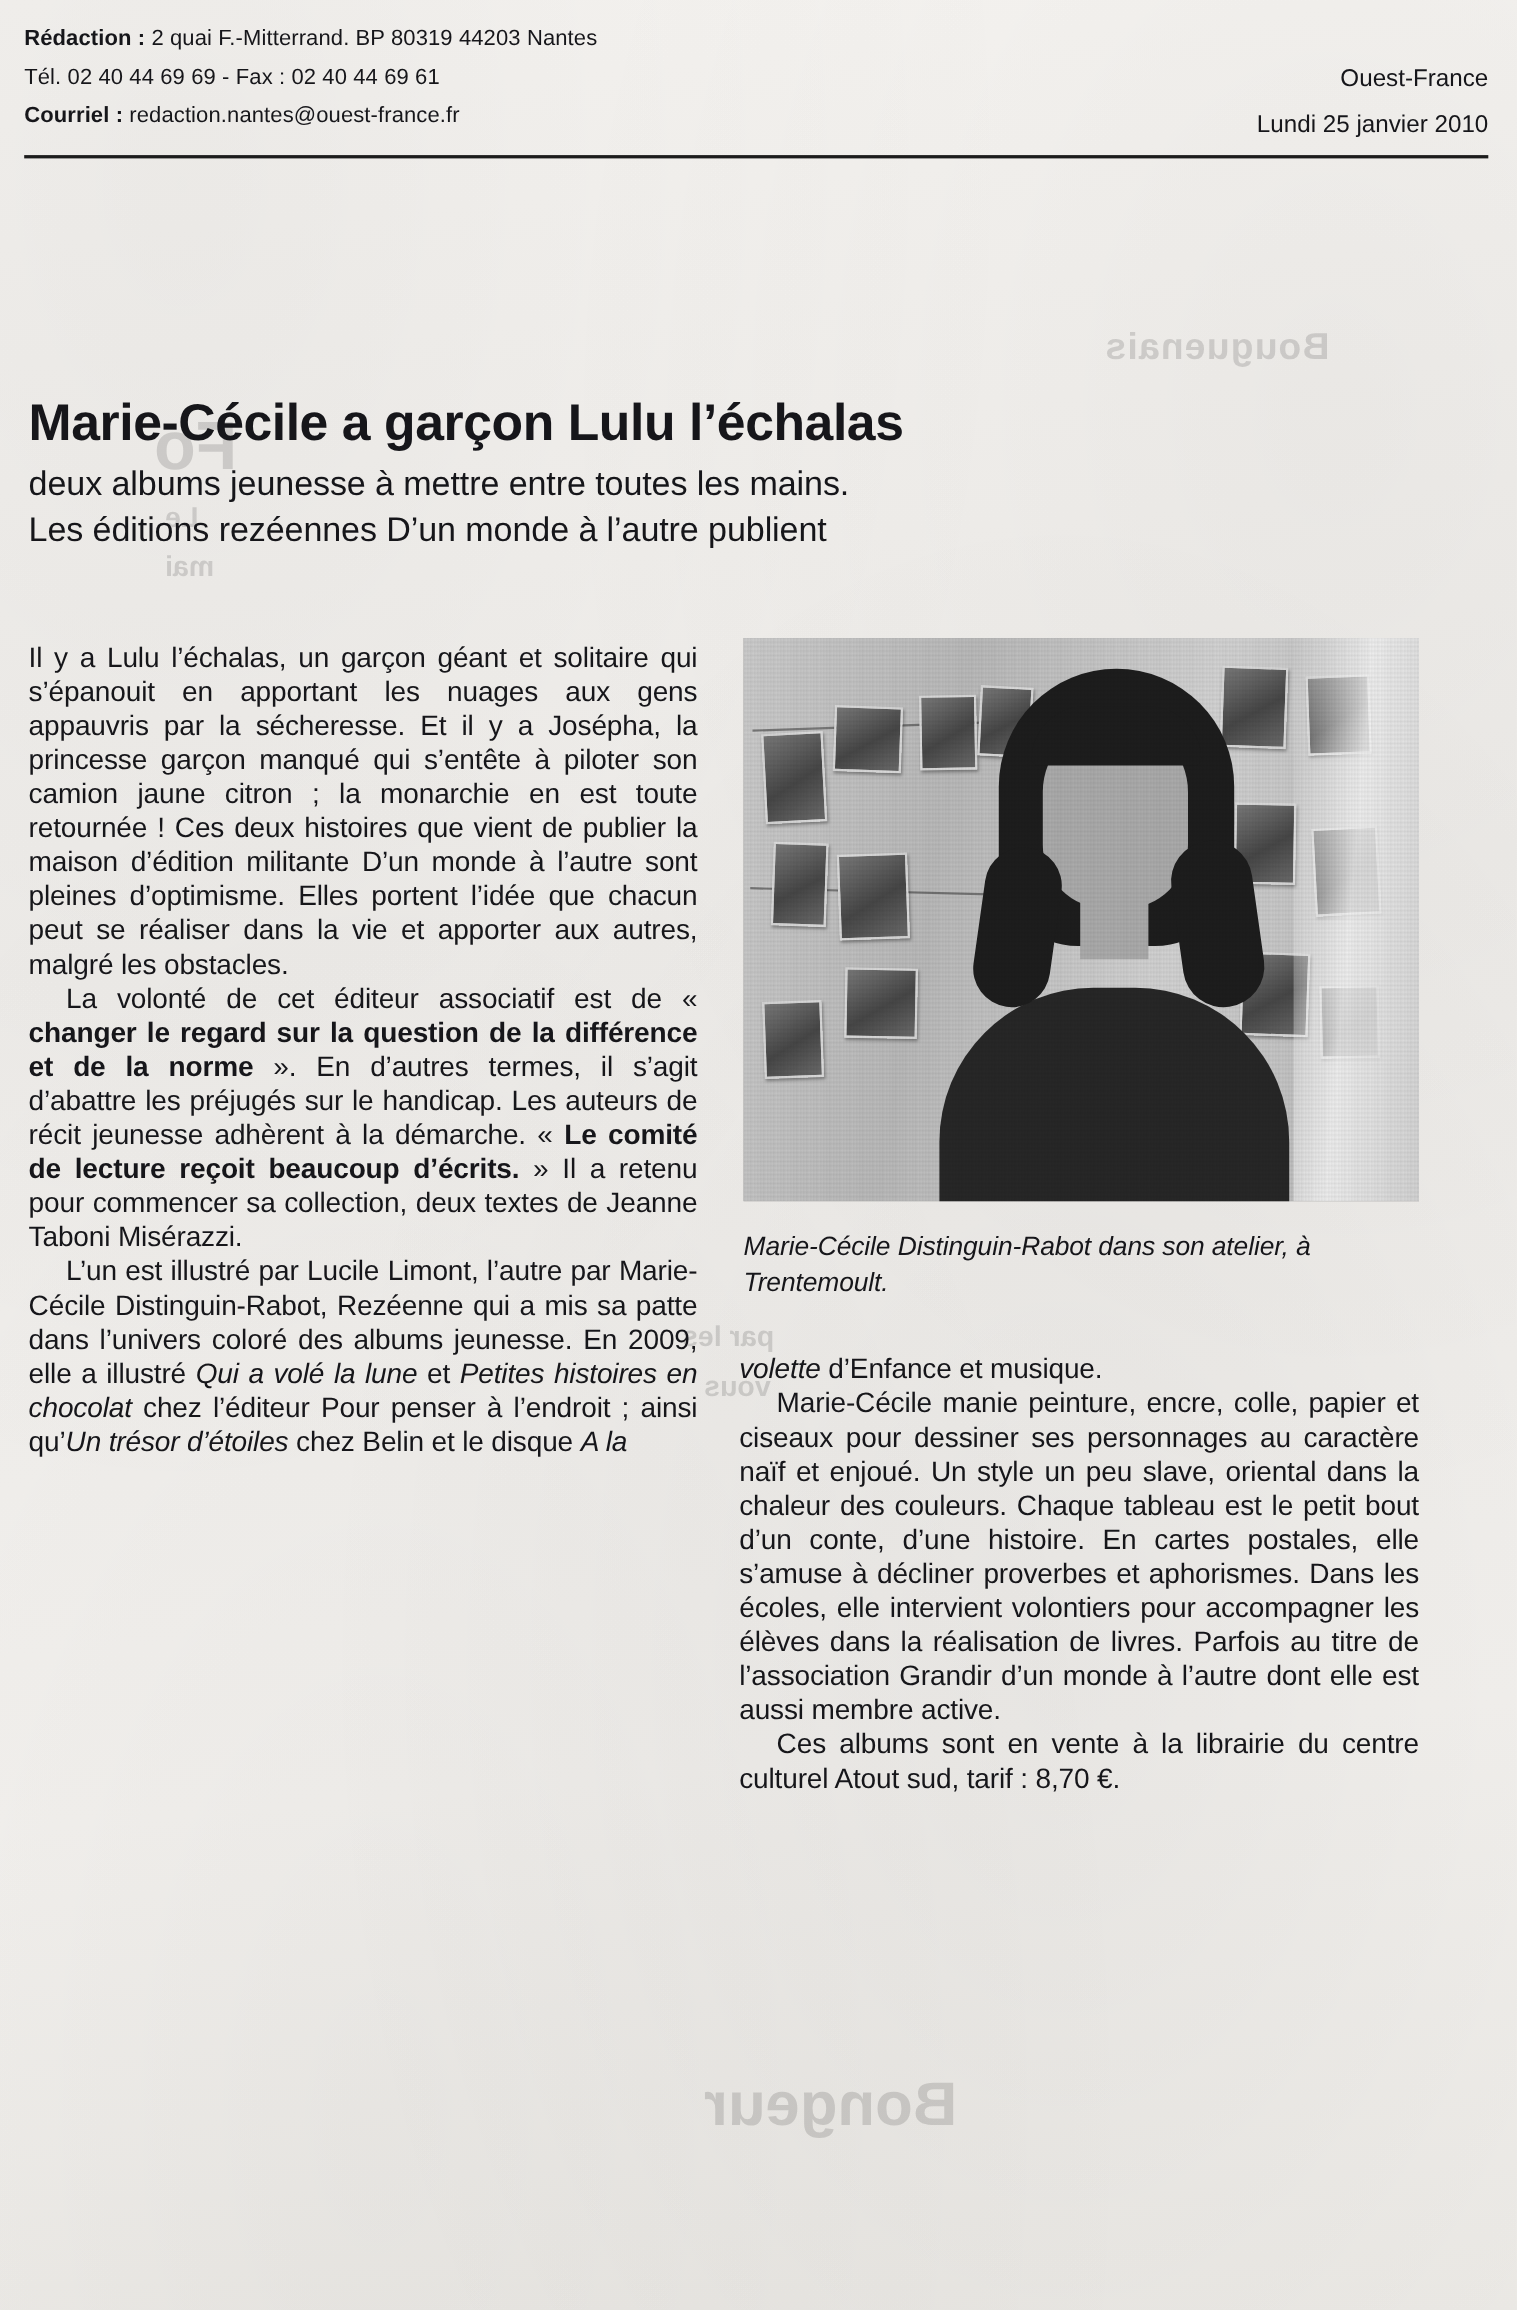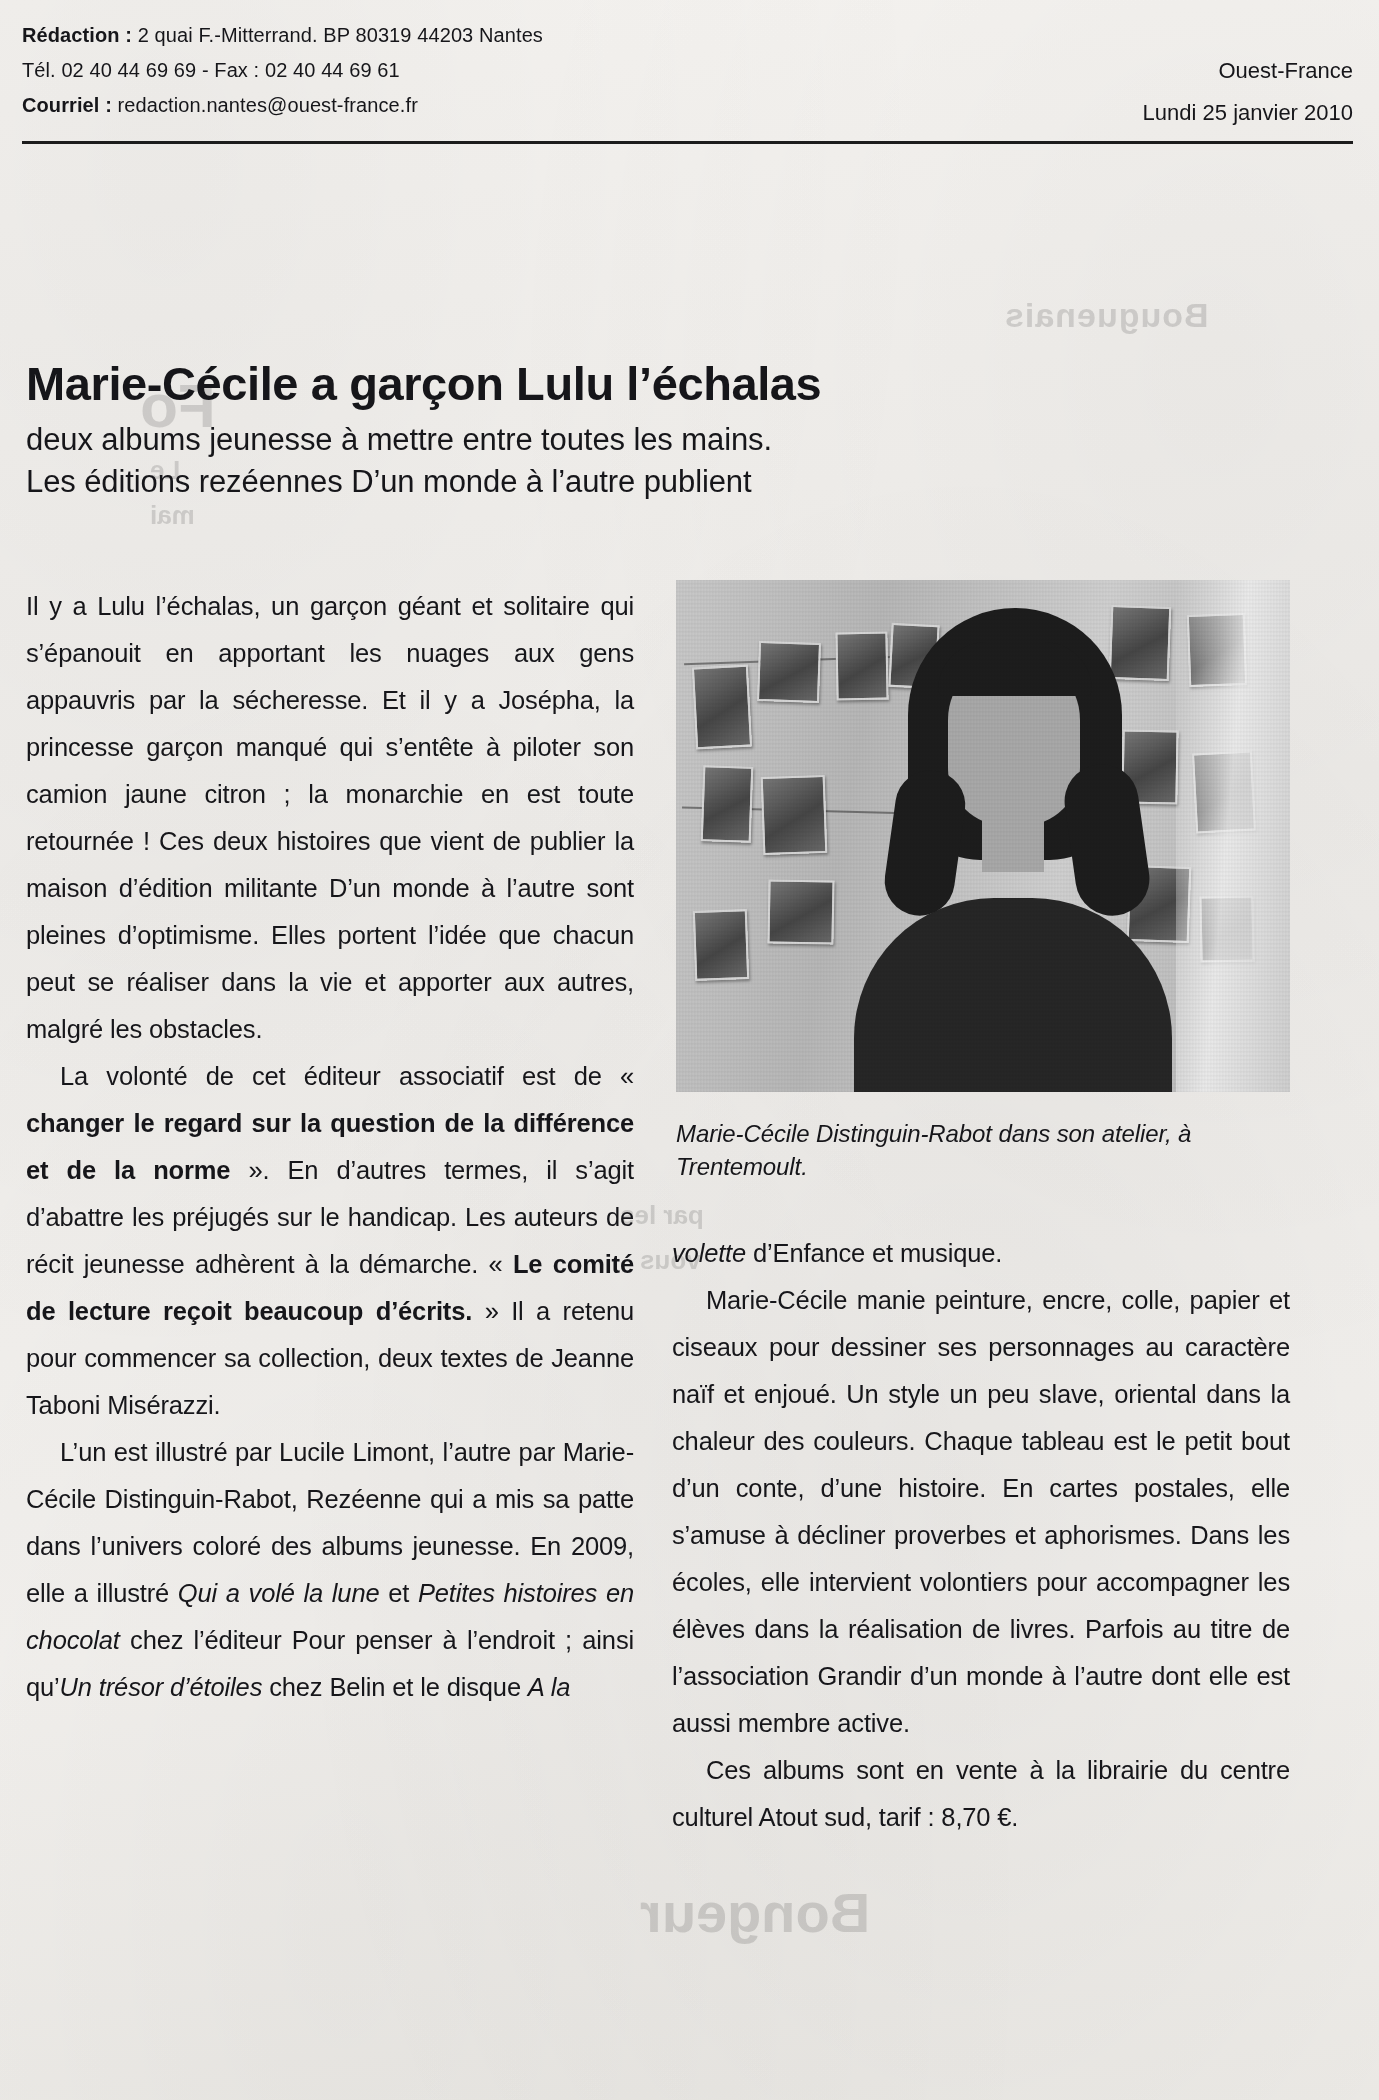--- a/index.html
+++ b/index.html
@@ -106,21 +106,21 @@
     font-size: 31px;
     line-height: 42px;
     letter-spacing: -0.1px;
     margin: 0;
   }
 
   
   .col {
     position: absolute;
     font-size: 25.5px;
-    line-height: 47px;
+    line-height: 31px;
     text-align: justify;
     text-justify: inter-word;
     letter-spacing: -0.15px;
   }
   .col p {
     margin: 0;
   }
   .col p.indent {
     text-indent: 34px;
   }

